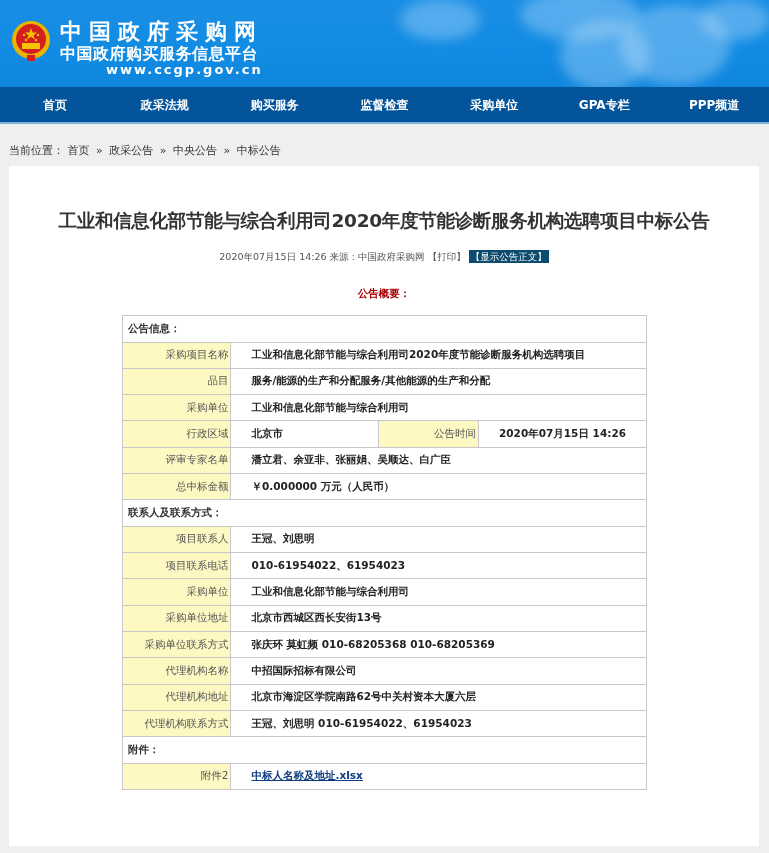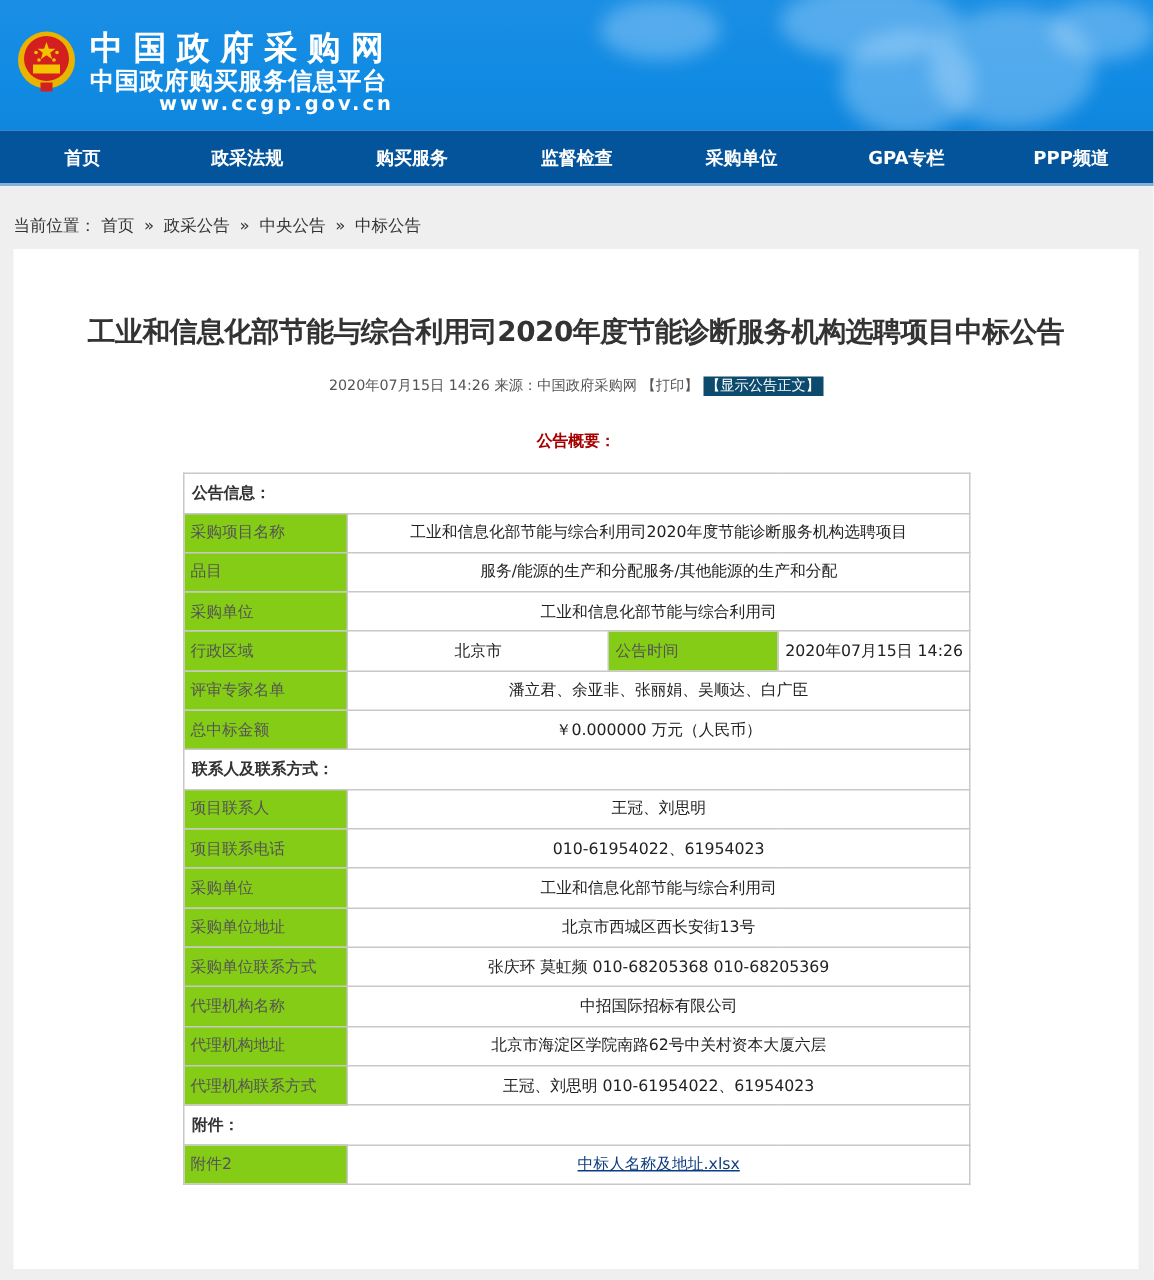--- a/index.html
+++ b/index.html
@@ -27,23 +27,23 @@
   
   .card { position: absolute; left: 9px; top: 166px; width: 750px; height: 680px; background: #fff; }
   .title { position: absolute; left: 0; top: 42px; width: 750px; text-align: center; font-size: 18.5px; font-weight: bold; color: #333; white-space: nowrap; letter-spacing: -0.3px; }
   .meta { position: absolute; left: 0; top: 85px; width: 750px; text-align: center; font-size: 9.5px; color: #555; white-space: nowrap; }
   .meta .print { cursor: pointer; color: #555; }
   .meta .show-body { background: #0c4a6e; color: #fff; padding: 1px 2px; cursor: pointer; }
   .summary { position: absolute; left: 0; top: 121px; width: 750px; text-align: center; font-size: 10.5px; font-weight: bold; color: #a50000; }
 
   
   .tbl { position: absolute; left: 113px; top: 149px; width: 525px; border-collapse: collapse; font-size: 10.5px; }
-  .tbl td { border: 1px solid #c8c8c8; height: 26.3px; padding: 0 4px; white-space: nowrap; margin-top: 13px; }
-  .tbl td.lab { background: #84cc16; color: #555; width: 110px; padding-right: 2px; }
-  .tbl td.val { color: #222; font-weight: normal; text-align: center; }
+  .tbl td { border: 1px solid #c8c8c8; height: 26.3px; padding: 0 20px; white-space: nowrap; margin-top: 13px; }
+  .tbl td.lab { background: #fef9c3; text-align: right; color: #555; width: 110px; padding-right: 2px; }
+  .tbl td.val { color: #222; font-weight: bold; }
   .tbl td.sec { font-weight: bold; color: #333; height: 26.5px; padding-left: 5px; }
   .tbl td.val a { color: #0d3d80; text-decoration: underline; cursor: pointer; }
 </style>
 </head>
 <body>
 
 <div class="banner">
   <div class="cloud" style="left:520px;top:-10px;width:120px;height:50px;"></div>
   <div class="cloud" style="left:560px;top:20px;width:90px;height:70px;"></div>
   <div class="cloud" style="left:620px;top:5px;width:110px;height:80px;"></div>

